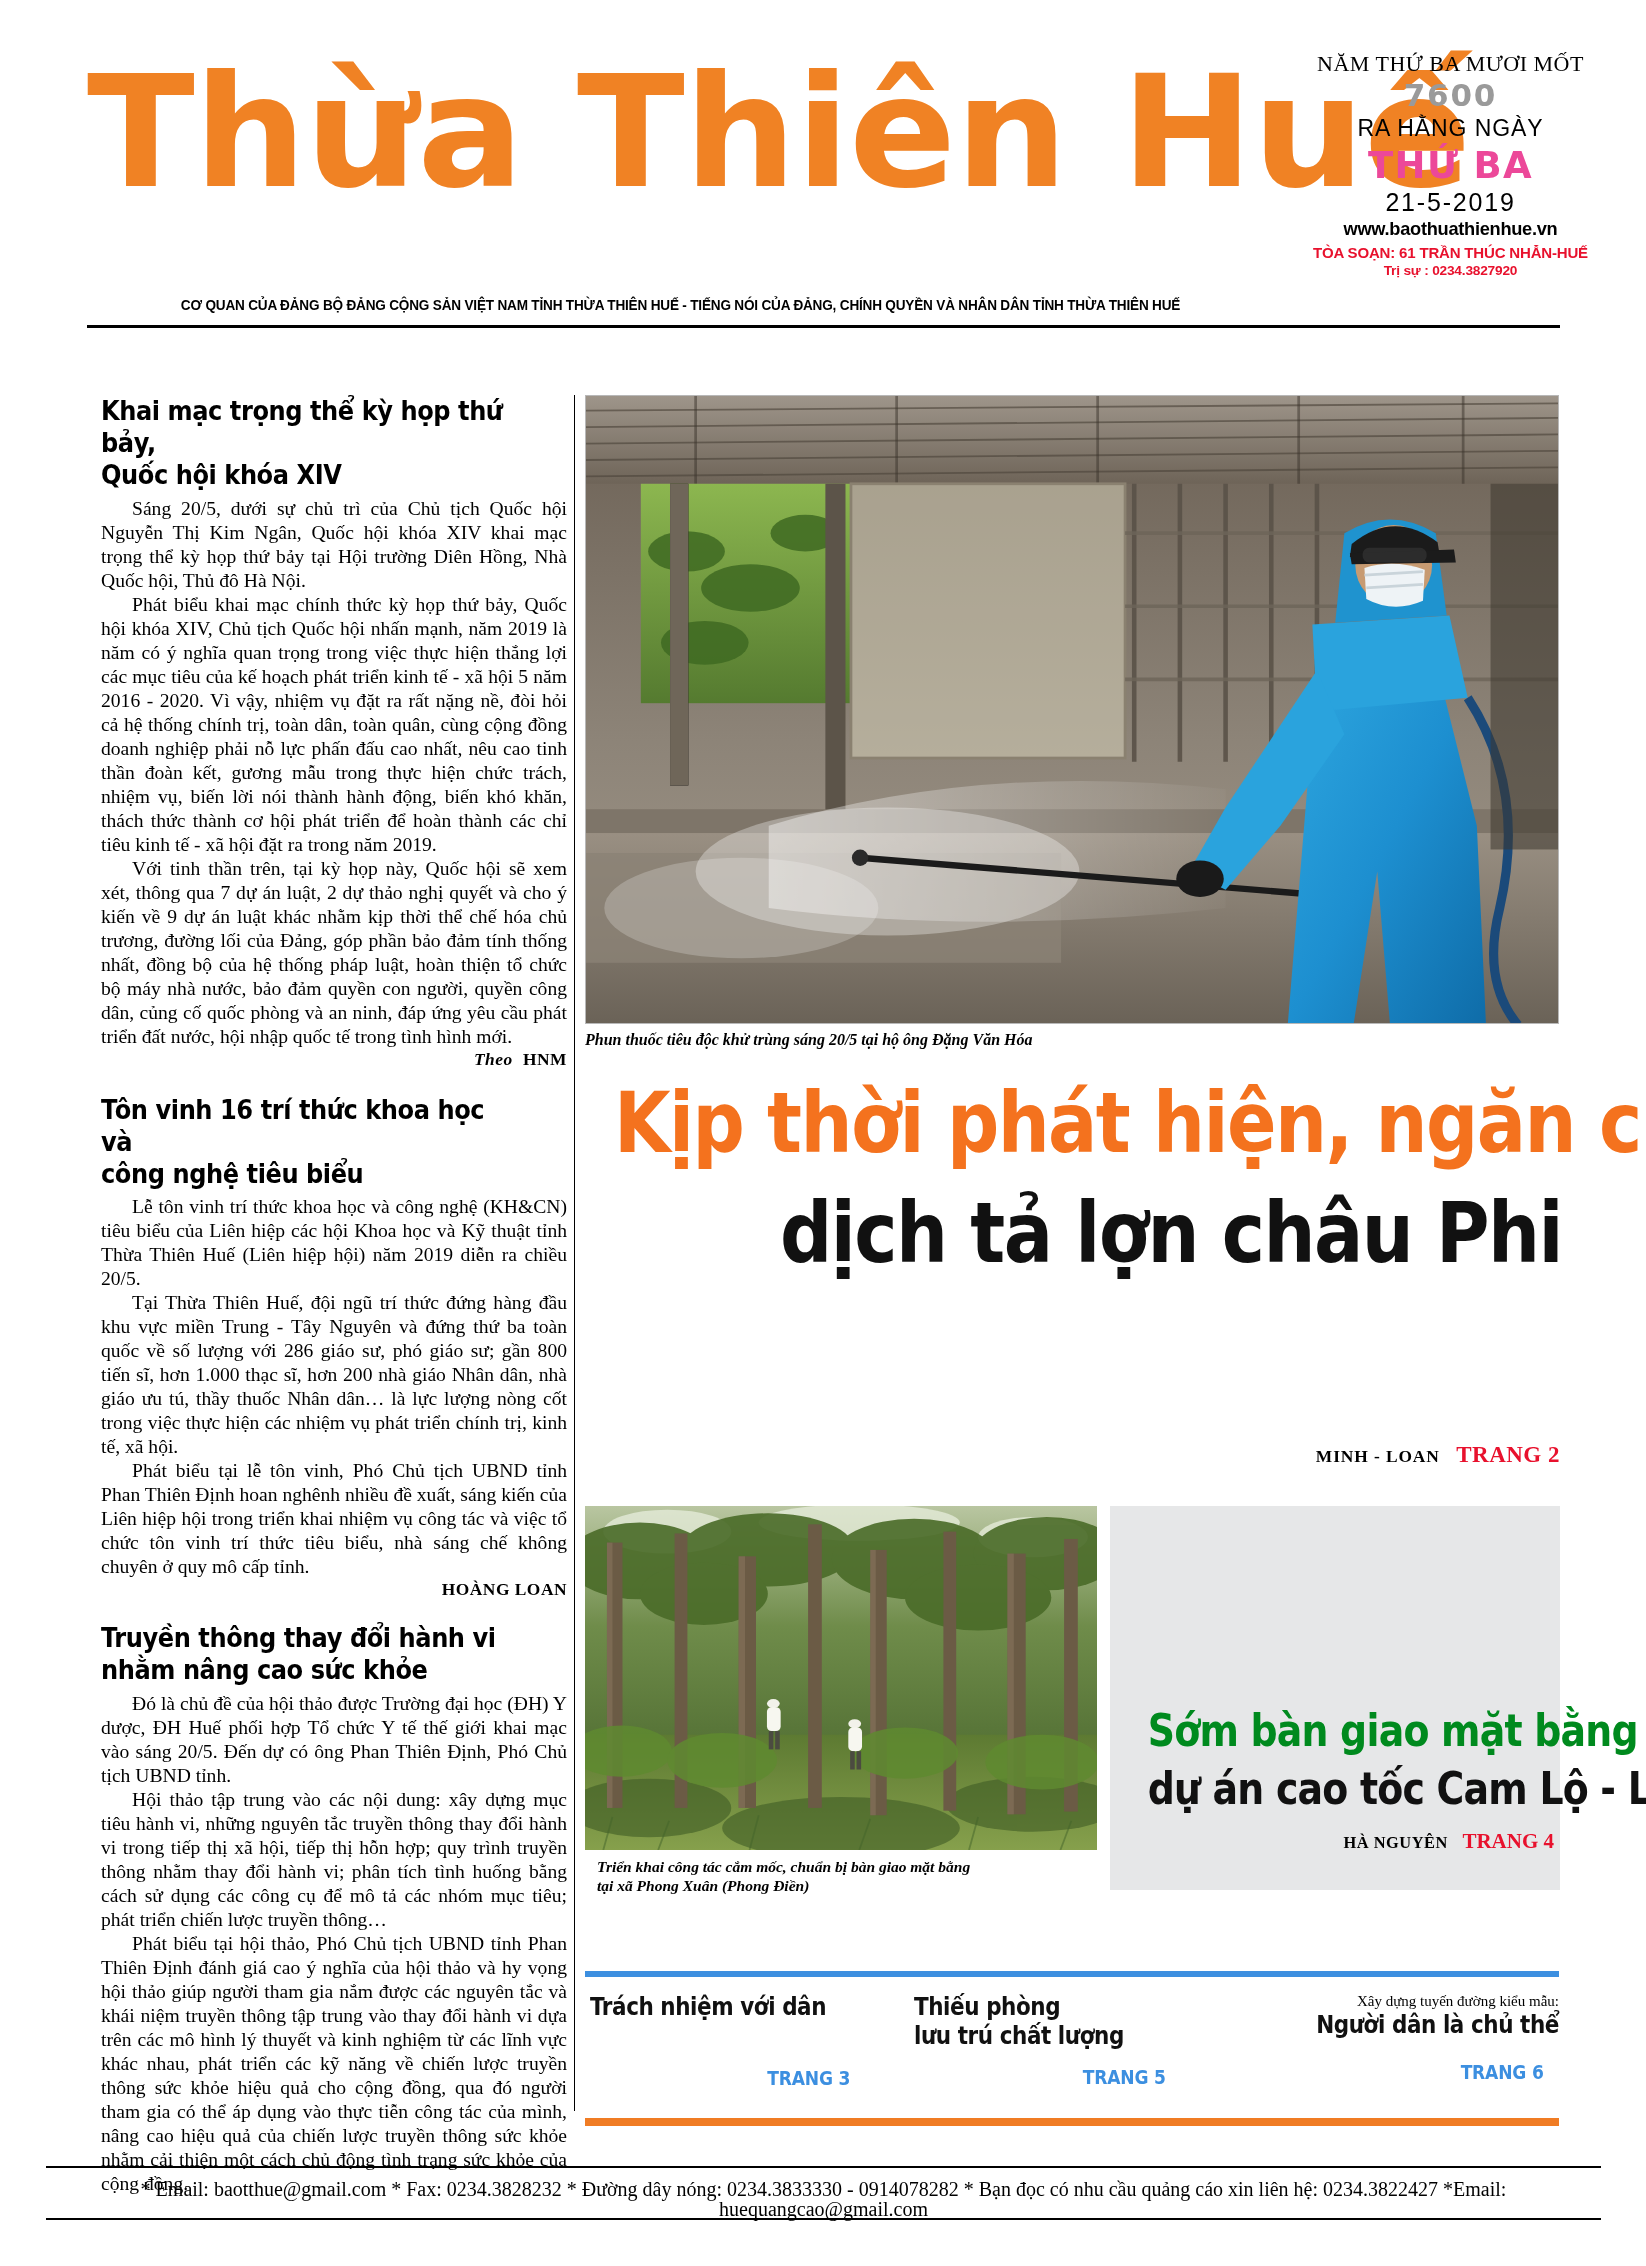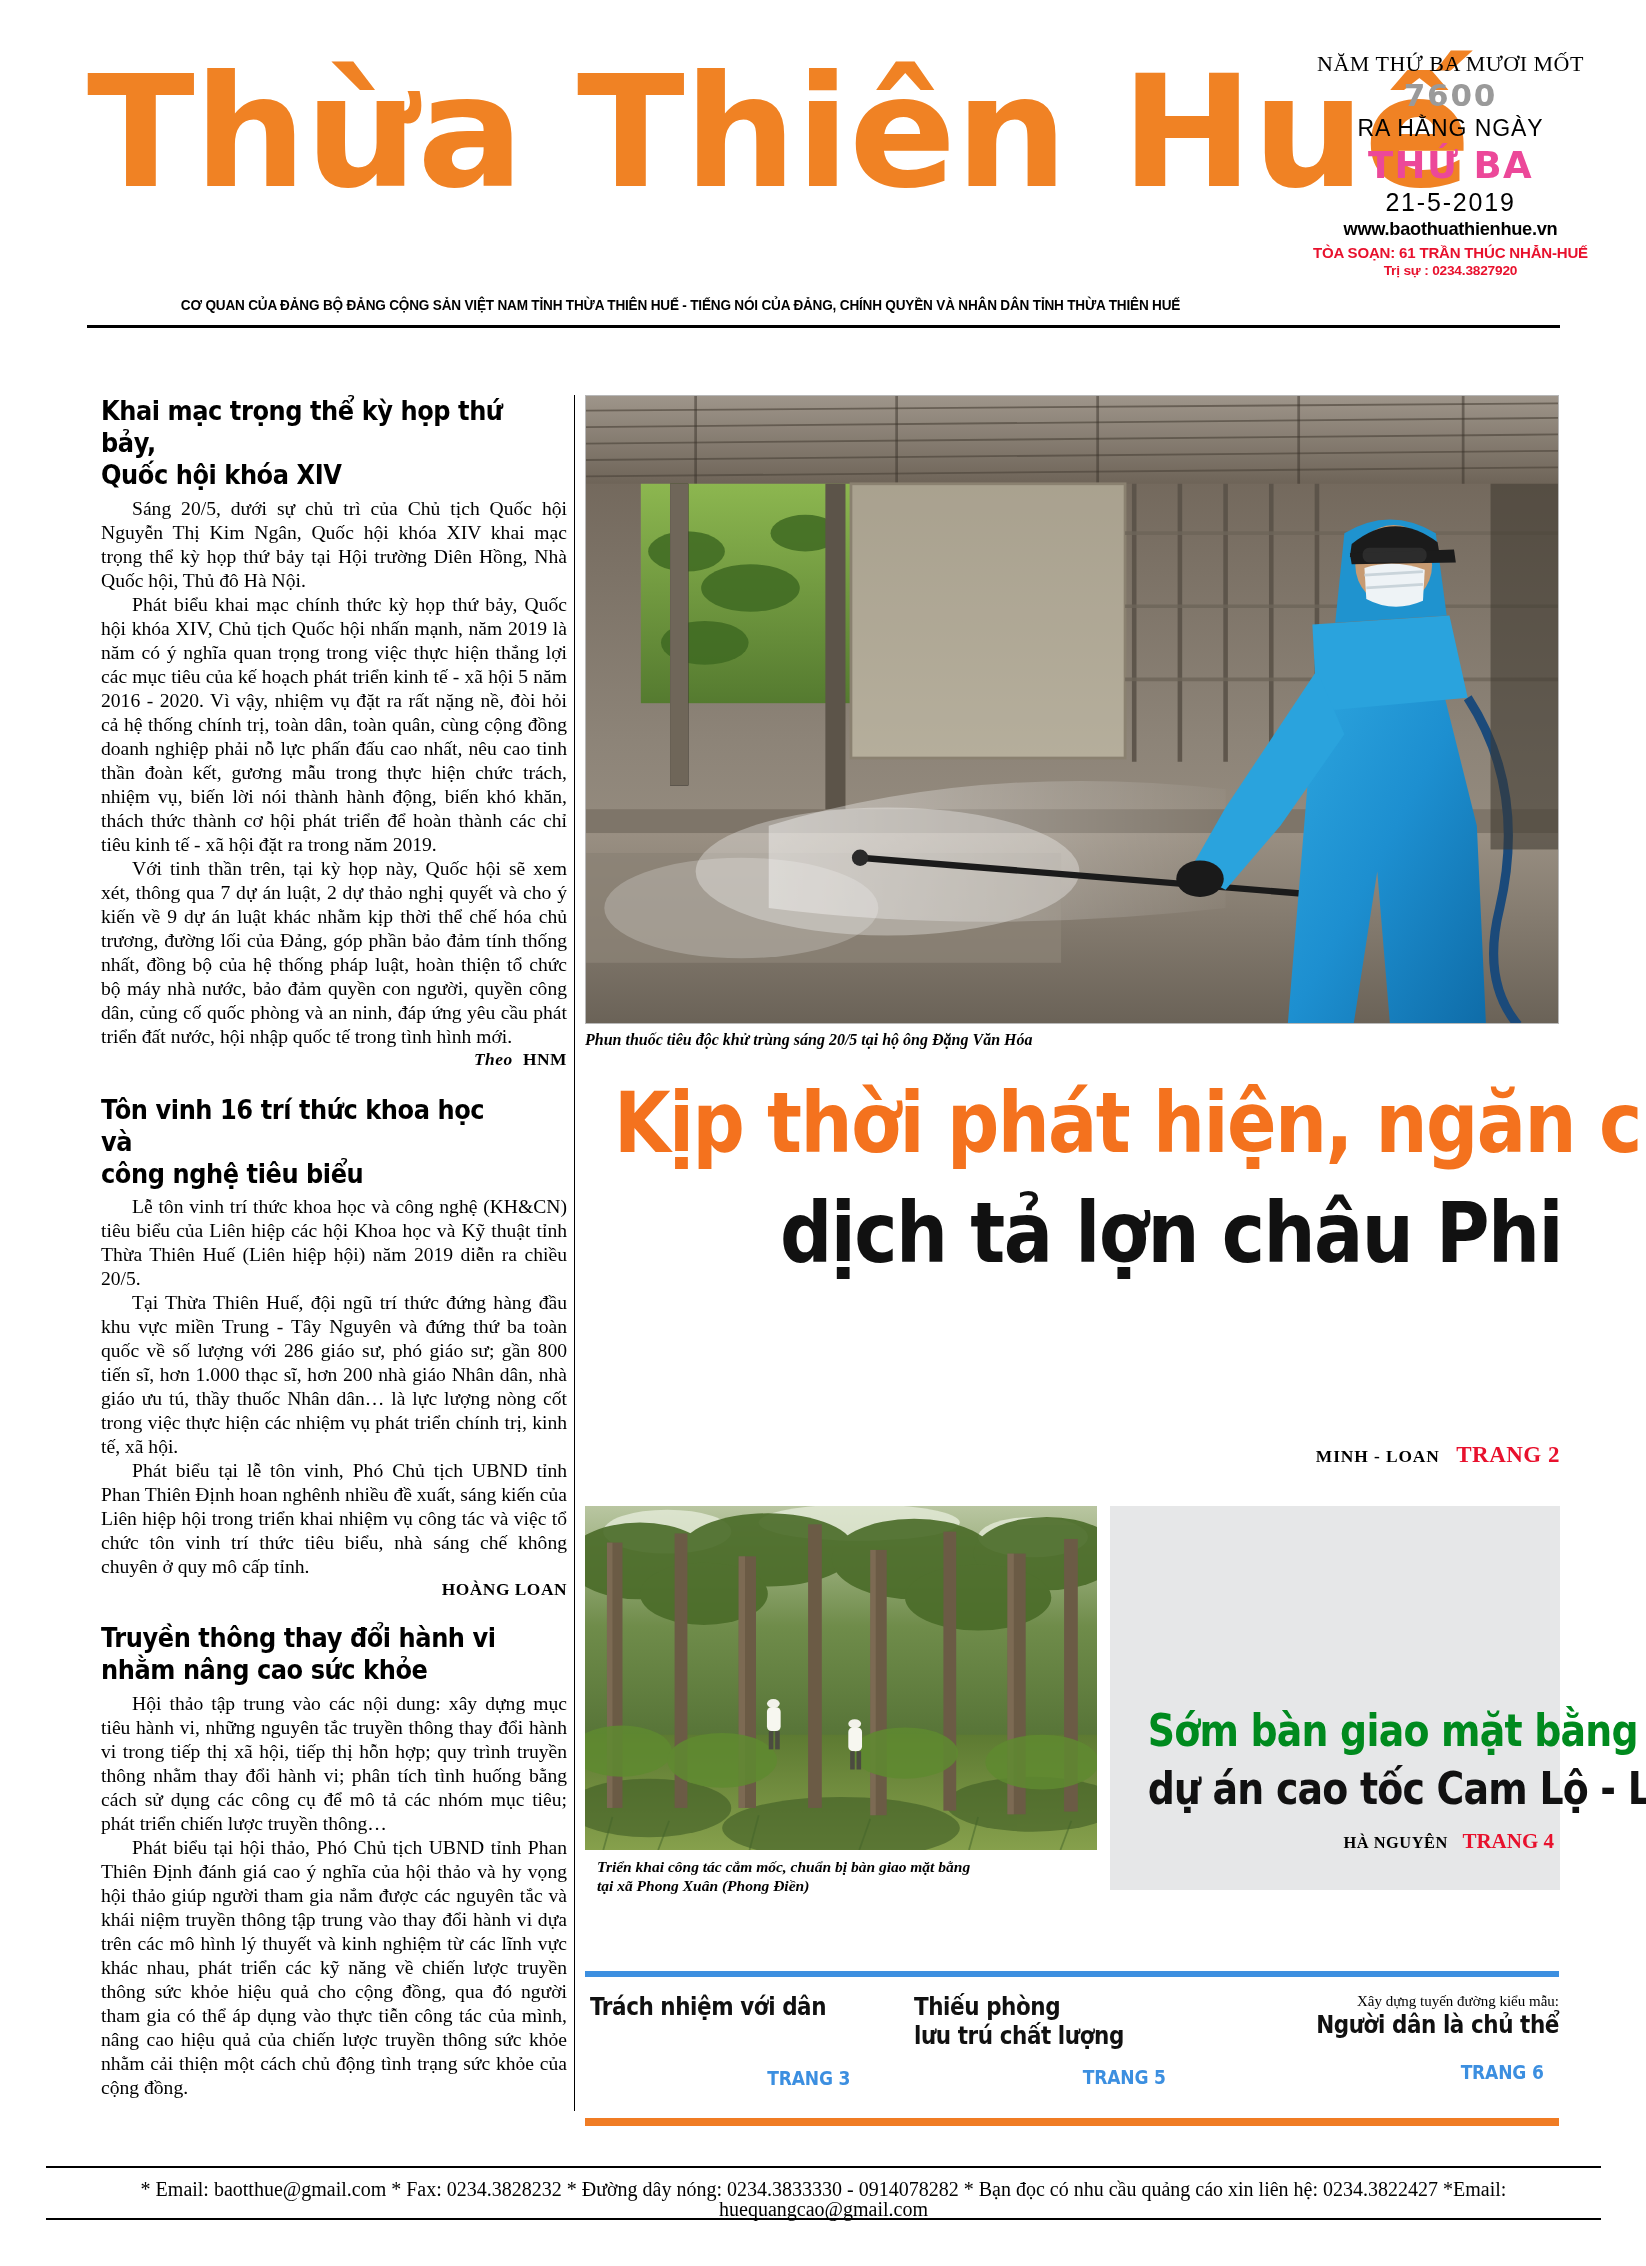--- a/index.html
+++ b/index.html
@@ -146,20 +146,21 @@
         <p>Tại Thừa Thiên Huế, đội ngũ trí thức đứng hàng đầu khu vực miền Trung - Tây Nguyên và đứng thứ ba toàn quốc về số lượng với 286 giáo sư, phó giáo sư; gần 800 tiến sĩ, hơn 1.000 thạc sĩ, hơn 200 nhà giáo Nhân dân, nhà giáo ưu tú, thầy thuốc Nhân dân… là lực lượng nòng cốt trong việc thực hiện các nhiệm vụ phát triển chính trị, kinh tế, xã hội.</p>
         <p>Phát biểu tại lễ tôn vinh, Phó Chủ tịch UBND tỉnh Phan Thiên Định hoan nghênh nhiều đề xuất, sáng kiến của Liên hiệp hội trong triển khai nhiệm vụ công tác và việc tổ chức tôn vinh trí thức tiêu biểu, nhà sáng chế không chuyên ở quy mô cấp tỉnh.</p>
       </div>
       <div class="byline">HOÀNG LOAN</div>
     </div>
 
     <div style="margin-top:22px;">
       <div class="art-head h-l1">Truyền thông thay đổi hành vi</div>
       <div class="art-head h-l1" style="margin-bottom:5.5px;">nhằm nâng cao sức khỏe</div>
       <div class="art-body">
+        <p>Đó là chủ đề của hội thảo được Trường đại học (ĐH) Y dược, ĐH Huế phối hợp Tổ chức Y tế thế giới khai mạc vào sáng 20/5. Đến dự có ông Phan Thiên Định, Phó Chủ tịch UBND tỉnh.</p>
         <p>Hội thảo tập trung vào các nội dung: xây dựng mục tiêu hành vi, những nguyên tắc truyền thông thay đổi hành vi trong tiếp thị xã hội, tiếp thị hỗn hợp; quy trình truyền thông nhằm thay đổi hành vi; phân tích tình huống bằng cách sử dụng các công cụ để mô tả các nhóm mục tiêu; phát triển chiến lược truyền thông…</p>
         <p>Phát biểu tại hội thảo, Phó Chủ tịch UBND tỉnh Phan Thiên Định đánh giá cao ý nghĩa của hội thảo và hy vọng hội thảo giúp người tham gia nắm được các nguyên tắc và khái niệm truyền thông tập trung vào thay đổi hành vi dựa trên các mô hình lý thuyết và kinh nghiệm từ các lĩnh vực khác nhau, phát triển các kỹ năng về chiến lược truyền thông sức khỏe hiệu quả cho cộng đồng, qua đó người tham gia có thể áp dụng vào thực tiễn công tác của mình, nâng cao hiệu quả của chiến lược truyền thông sức khỏe nhằm cải thiện một cách chủ động tình trạng sức khỏe của cộng đồng.</p>
       </div>
 
     </div>
   </div>
 
   <div class="photo-main">
     <svg width="974" height="629" viewBox="0 0 1066 688" preserveAspectRatio="none">
       <defs>

